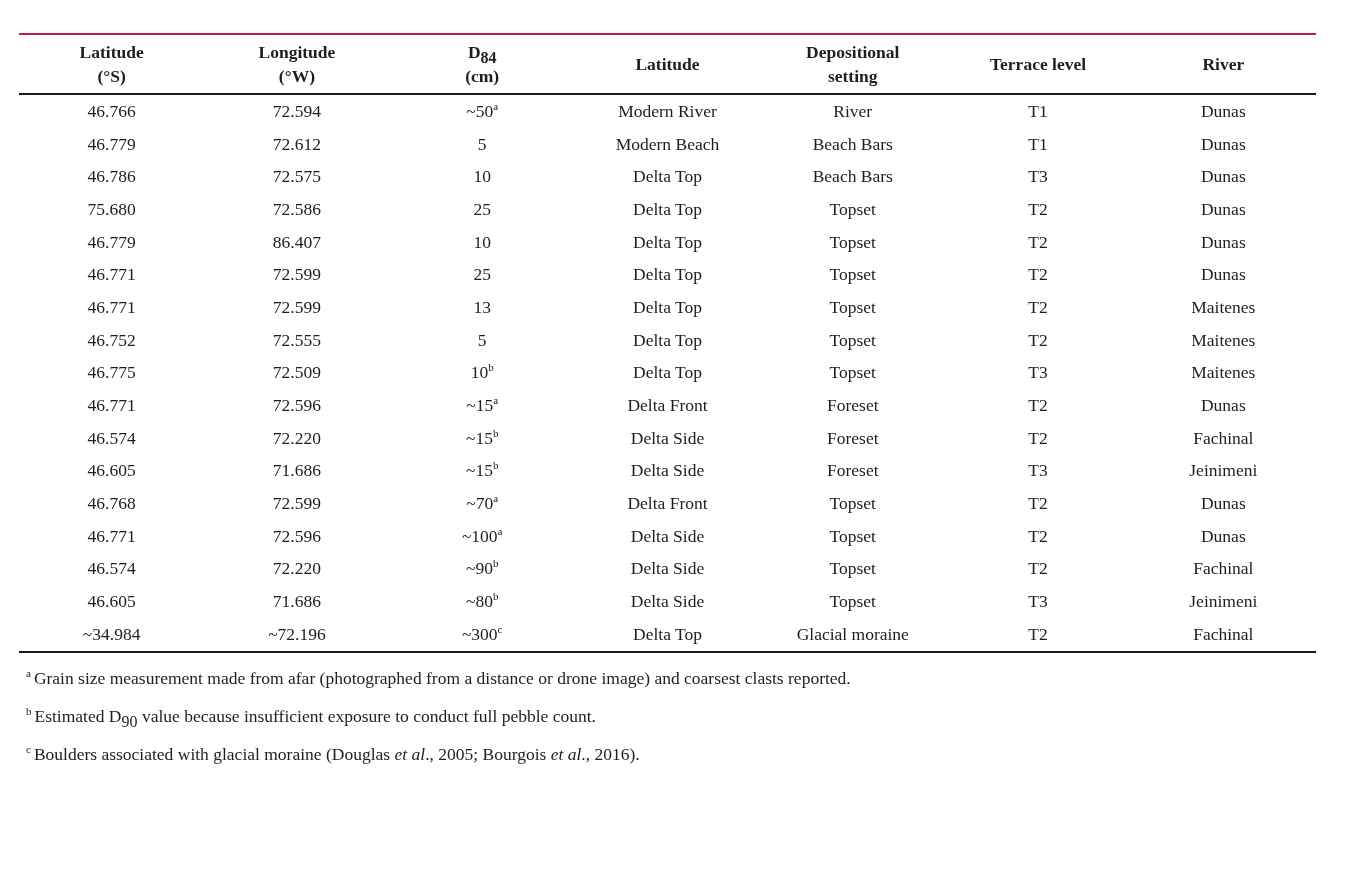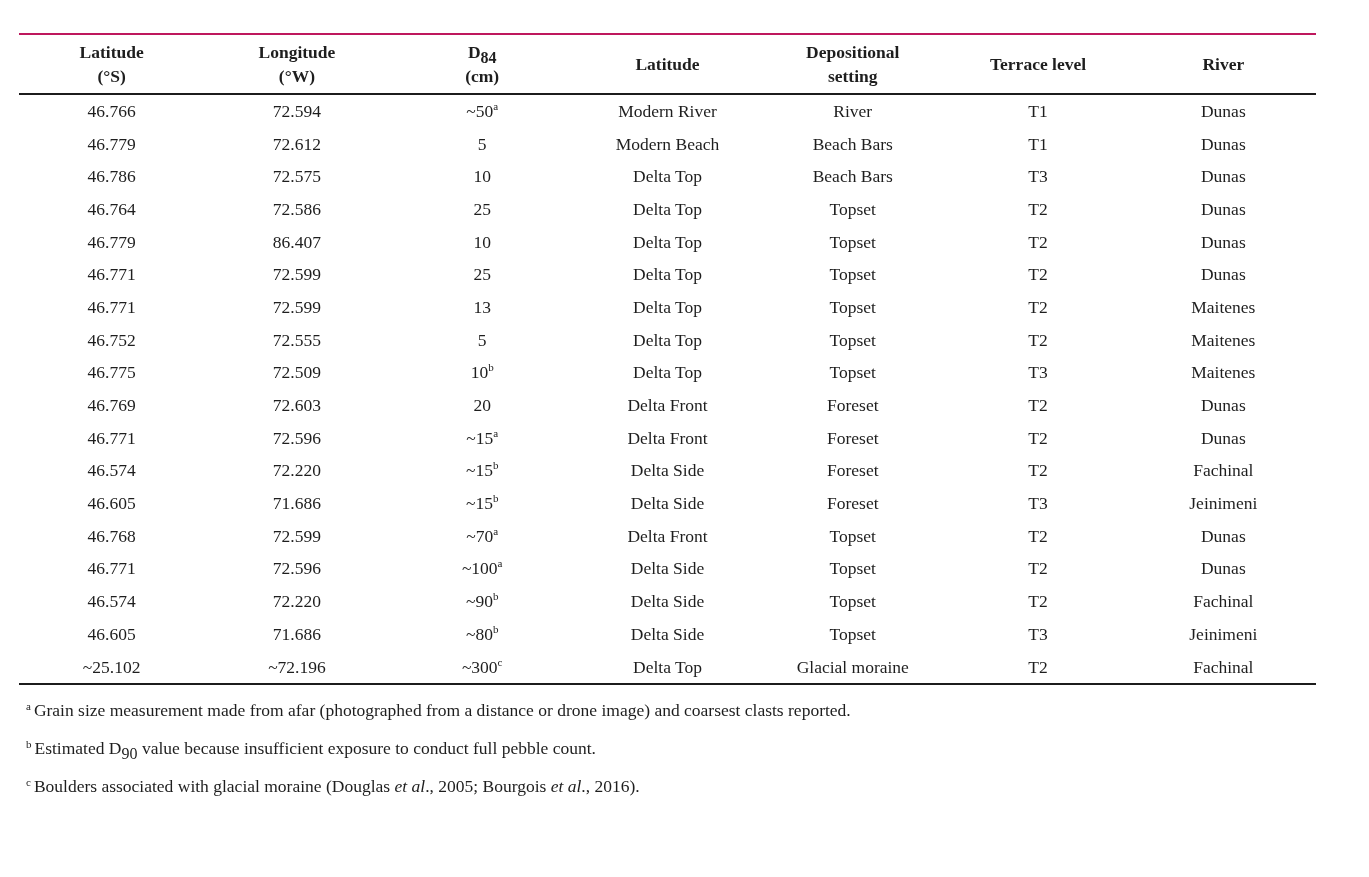--- a/index.html
+++ b/index.html
@@ -133,21 +133,21 @@
         <tr>
           <td><span>46.786</span></td>
           <td><span>72.575</span></td>
           <td><span>10</span></td>
           <td><span>Delta Top</span></td>
           <td><span>Beach Bars</span></td>
           <td><span>T3</span></td>
           <td><span>Dunas</span></td>
         </tr>
         <tr>
-          <td><span>46.764</span></td>
+          <td><span>75.680</span></td>
           <td><span>72.586</span></td>
           <td><span>25</span></td>
           <td><span>Delta Top</span></td>
           <td><span>Topset</span></td>
           <td><span>T2</span></td>
           <td><span>Dunas</span></td>
         </tr>
         <tr>
           <td><span>46.779</span></td>
           <td><span>86.407</span></td>
@@ -185,29 +185,20 @@
           <td><span>Maitenes</span></td>
         </tr>
         <tr>
           <td><span>46.775</span></td>
           <td><span>72.509</span></td>
           <td><span>10</span><span class="sup">b</span></td>
           <td><span>Delta Top</span></td>
           <td><span>Topset</span></td>
           <td><span>T3</span></td>
           <td><span>Maitenes</span></td>
-        </tr>
-        <tr>
-          <td><span>46.769</span></td>
-          <td><span>72.603</span></td>
-          <td><span>20</span></td>
-          <td><span>Delta Front</span></td>
-          <td><span>Foreset</span></td>
-          <td><span>T2</span></td>
-          <td><span>Dunas</span></td>
         </tr>
         <tr>
           <td><span>46.771</span></td>
           <td><span>72.596</span></td>
           <td><span>~15</span><span class="sup">a</span></td>
           <td><span>Delta Front</span></td>
           <td><span>Foreset</span></td>
           <td><span>T2</span></td>
           <td><span>Dunas</span></td>
         </tr>
@@ -259,21 +250,21 @@
         <tr>
           <td><span>46.605</span></td>
           <td><span>71.686</span></td>
           <td><span>~80</span><span class="sup">b</span></td>
           <td><span>Delta Side</span></td>
           <td><span>Topset</span></td>
           <td><span>T3</span></td>
           <td><span>Jeinimeni</span></td>
         </tr>
         <tr>
-          <td><span>~25.102</span></td>
+          <td><span>~34.984</span></td>
           <td><span>~72.196</span></td>
           <td><span>~300</span><span class="sup">c</span></td>
           <td><span>Delta Top</span></td>
           <td><span>Glacial moraine</span></td>
           <td><span>T2</span></td>
           <td><span>Fachinal</span></td>
         </tr>
       </tbody>
   </table>
 

